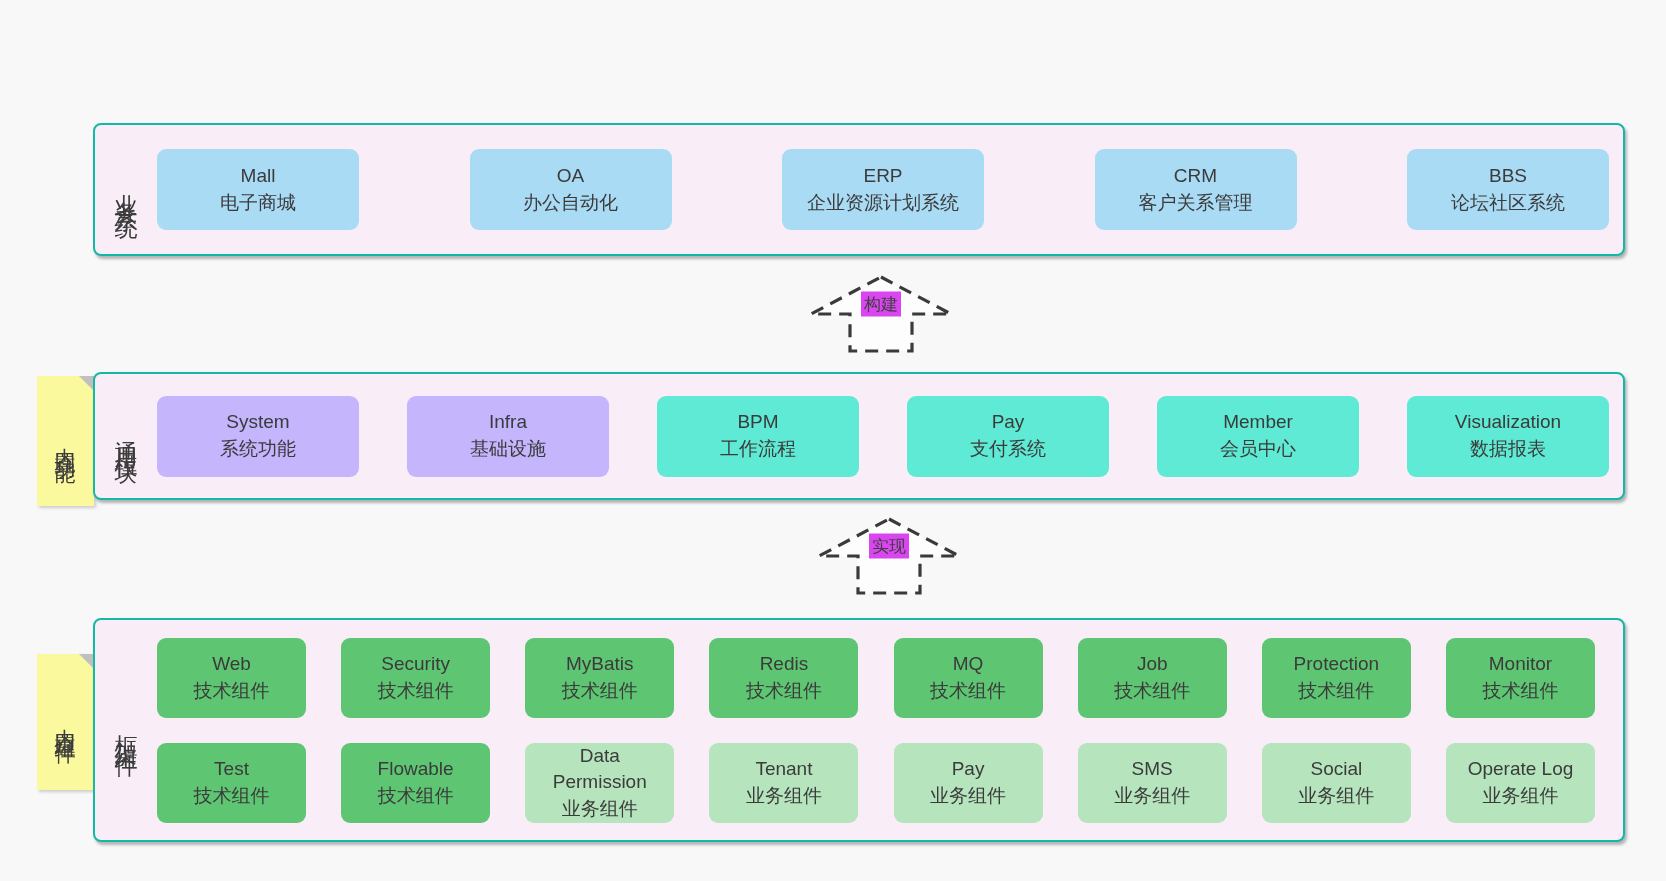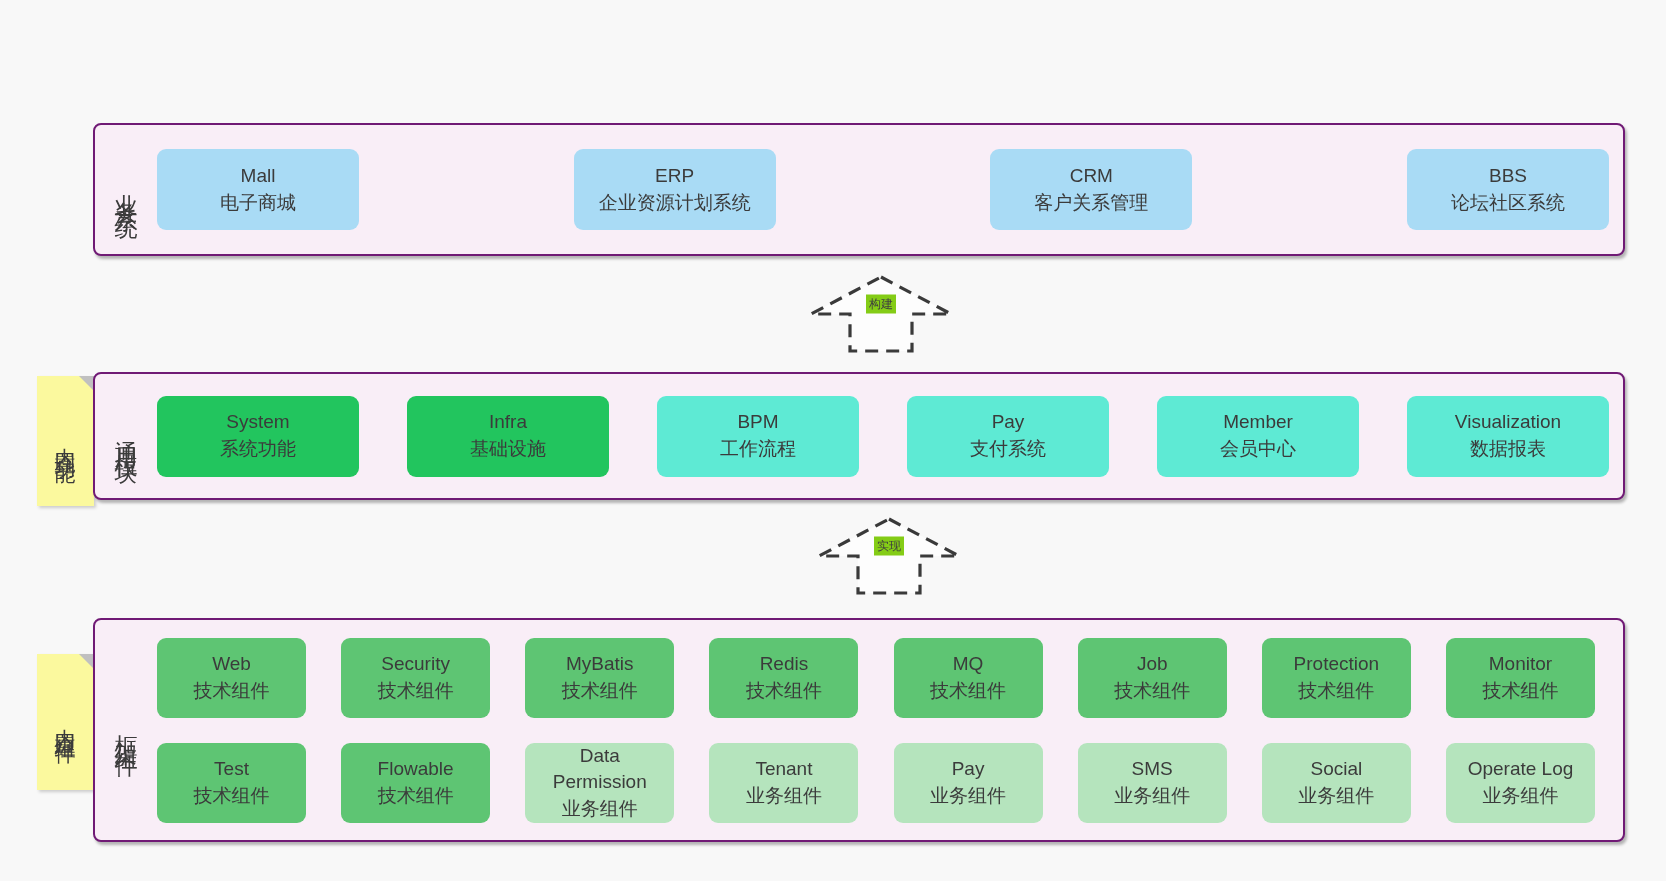--- a/index.html
+++ b/index.html
@@ -4,21 +4,21 @@
 <style>
   html,body{margin:0;padding:0;}
   body{
     width:1666px;height:881px;position:relative;overflow:hidden;
     background:#f8f8f8;
     font-family:"Liberation Sans","DejaVu Sans",sans-serif;
     color:#3b3b3b;
   }
   .panel{
     position:absolute;box-sizing:border-box;z-index:2;
-    background:#f9eef7;border:2px solid #701a75;border-radius:8px;
+    background:#f9eef7;border:2px solid #14b8a6;border-radius:8px;
     box-shadow:2px 3px 3px rgba(0,0,0,0.28);
     display:flex;
   }
   .label-col{width:62px;flex:none;display:flex;align-items:center;justify-content:center;}
   .v-label{
     writing-mode:vertical-rl;text-orientation:upright;
     font-size:23px;letter-spacing:7px;color:#3b3b3b;line-height:1;
   }
   .content{flex:1;display:flex;flex-direction:column;justify-content:center;gap:25px;}
   .content.pad-std{padding-right:14px;}
@@ -26,39 +26,39 @@
   .box-row{display:flex;justify-content:space-between;}
   .mbox{
     box-sizing:border-box;border-radius:9px;
     display:flex;flex-direction:column;align-items:center;justify-content:center;
     text-align:center;font-size:19px;line-height:1.4;color:#3b3b3b;
   }
   .size-l{width:202px;height:81px;}
   .size-s{width:149px;height:80px;}
   .size-s .mbox-title{max-width:124px;}
   .v-blue{background:#a9dbf5;}
-  .v-red{background:#22c55e;}
+  .v-red{background:#c4b5fd;}
   .v-pink{background:#5eead4;}
   .v-green{background:#5ec573;}
   .v-lightgreen{background:#b5e4bd;}
   .sticky{
     position:absolute;z-index:1;background:#fbf99e;
     box-shadow:2px 2px 3px rgba(0,0,0,0.18);
     display:flex;align-items:center;justify-content:center;
   }
   .sticky .v-label{font-size:21px;letter-spacing:5px;}
   .fold{
     position:absolute;top:0;right:0;width:0;height:0;
     border-top:15px solid #c0c0c0;border-left:15px solid transparent;
   }
   .arrow{position:absolute;width:150px;height:80px;z-index:1;}
   .arrow svg{display:block;width:150px;height:80px;}
   .arrow-label{
     position:absolute;left:50%;top:30px;transform:translate(-50%,-50%);
-    background:#84cc16;padding:1px 3px;font-size:12px;color:#3f3f3f;white-space:nowrap;
+    background:#d946ef;padding:1px 3px;font-size:17px;color:#3f3f3f;white-space:nowrap;
   }
   
   #panel-business{left:93px;top:123px;width:1532px;height:133px;}
   #panel-modules{left:93px;top:372px;width:1532px;height:128px;}
   #panel-components{left:93px;top:618px;width:1532px;height:224px;}
   #arrow-build{left:806px;top:274px;}
   #arrow-implement{left:814px;top:516px;}
   #sticky-modules{left:37px;top:376px;width:57px;height:130px;}
   #sticky-components{left:37px;top:654px;width:57px;height:136px;}
 </style>
@@ -80,20 +80,24 @@
     <div class="label-col">
       <span class="v-label">业务系统</span>
     </div>
     <div class="content pad-std">
       <div class="box-row size-row-l">
           <div class="mbox size-l v-blue">
             <div class="mbox-title">Mall</div>
             <div class="mbox-sub">电子商城</div>
           </div>
           <div class="mbox size-l v-blue">
+            <div class="mbox-title">OA</div>
+            <div class="mbox-sub">办公自动化</div>
+          </div>
+          <div class="mbox size-l v-blue">
             <div class="mbox-title">ERP</div>
             <div class="mbox-sub">企业资源计划系统</div>
           </div>
           <div class="mbox size-l v-blue">
             <div class="mbox-title">CRM</div>
             <div class="mbox-sub">客户关系管理</div>
           </div>
           <div class="mbox size-l v-blue">
             <div class="mbox-title">BBS</div>
             <div class="mbox-sub">论坛社区系统</div>

